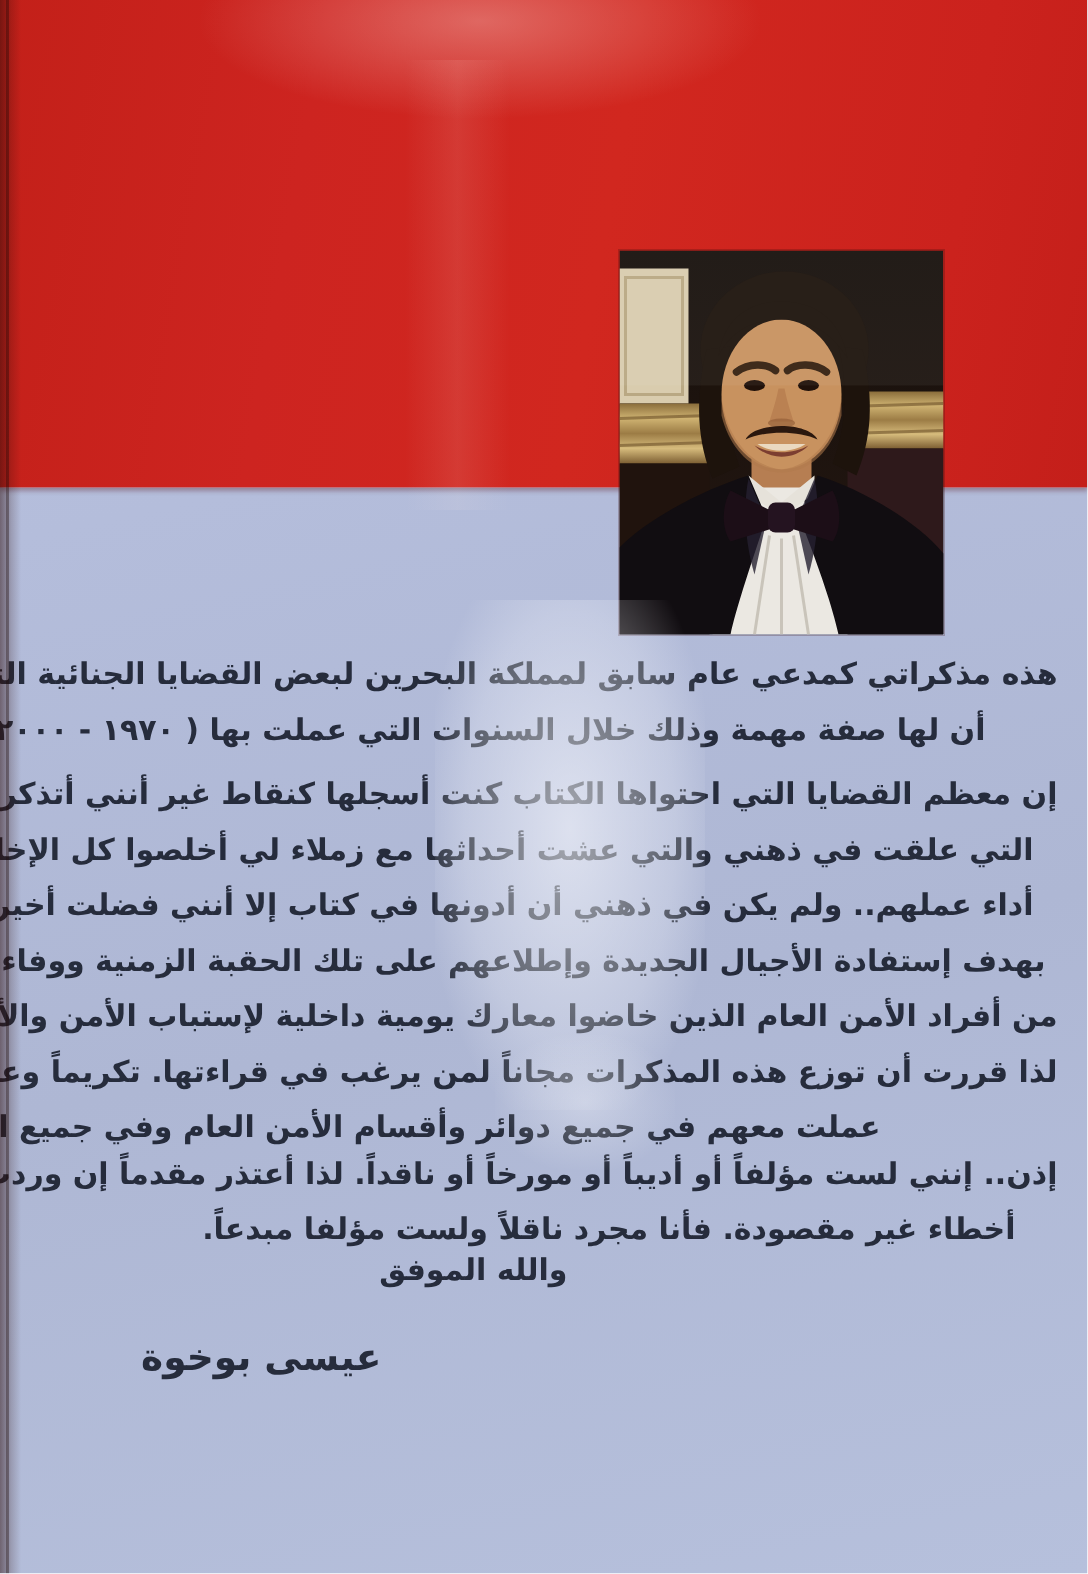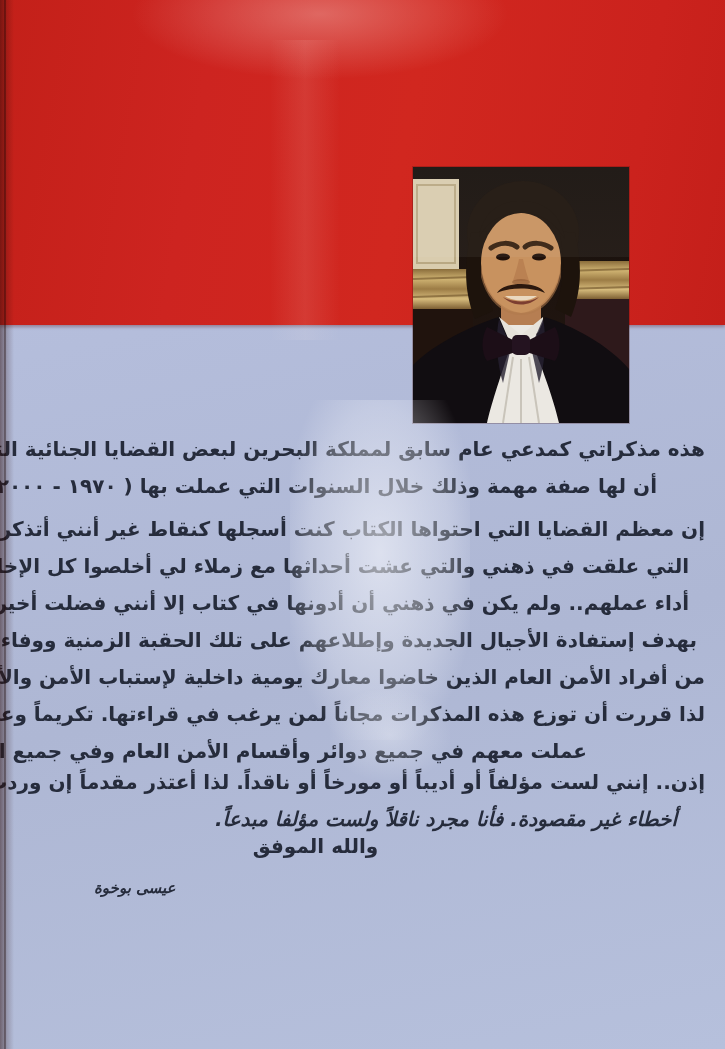--- a/index.html
+++ b/index.html
@@ -58,27 +58,27 @@
   }
   .line{white-space:nowrap;}
   .para-2{margin-top:6px;}
   .para-3{margin-top:0;}
   .para-4{margin-top:-6px;}
   .l-p1-2{padding-right:48px;}
   .l-p2-2,.l-p2-3{padding-right:16px;}
   .l-p2-4{padding-right:8px;}
   .l-p2-6{padding-right:58px;}
   .l-p3-2{padding-right:118px;}
-  .l-p4-2{padding-right:28px;font-style:italic;}
+  .l-p4-2{padding-right:28px;}
   .closing{
     margin-top:-10px;text-align:center;transform:translateX(-55px);
     font-size:20px;
   }
   .signature{
-    margin-top:5px;text-align:left;padding-left:58px;font-size:15px;font-style:italic;
+    margin-top:21px;text-align:left;padding-left:58px;font-size:25px;
   }
 </style>
 </head>
 <body>
 
 <div class="page">
 
   <div class="red-band"></div>
   <div class="glare glare-top"></div>
   <div class="glare glare-streak-red"></div>

